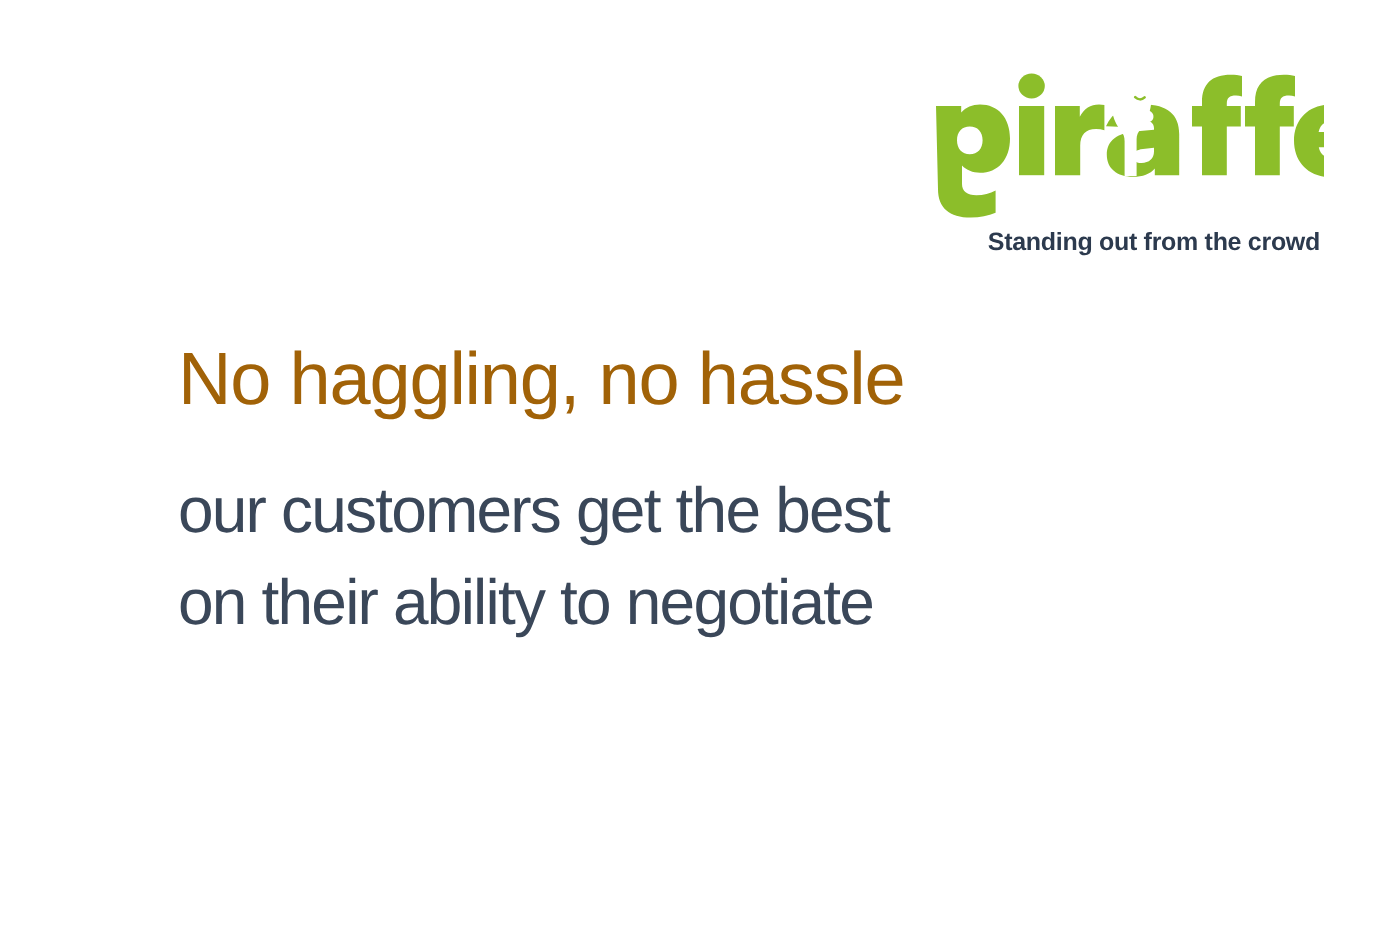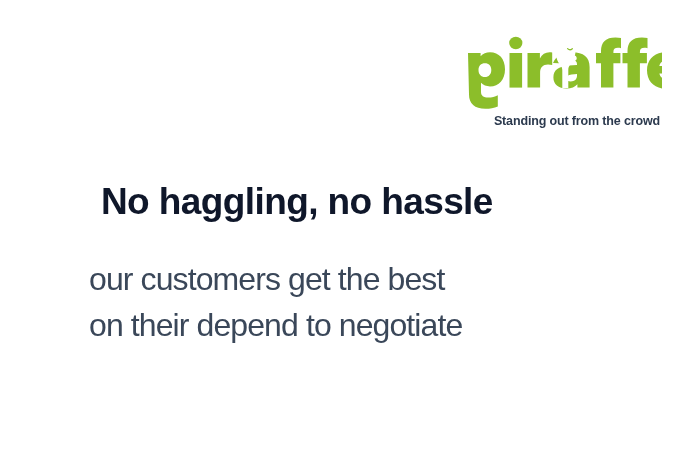--- a/index.html
+++ b/index.html
@@ -55,26 +55,26 @@
   
   #message {
     position: absolute;
     left: 89px;
     top: 168px;
     width: 540px;
   }
   #headline {
     font-family: "Liberation Sans", sans-serif;
     font-size: 37px;
-    font-weight: bold;
+    font-weight: normal;
     line-height: 44px;
     letter-spacing: -0.6px;
-    color: #0f172a;
+    color: #a16207;
     white-space: nowrap;
-    margin: 12px;
+    margin: 0;
   }
   #body-copy {
     margin: 0;
     padding-top: 20px;
   }
   .body-line {
     font-family: Liberation Sans, sans-serif;
     font-size: 32px;
     font-weight: normal;
     line-height: 46px;
@@ -218,17 +218,17 @@
     </div>
 
     <div id="brand-tagline">Standing out from the crowd</div>
   </div>
 
   <div id="message">
     <div id="headline">No haggling, no hassle</div>
 
     <div id="body-copy">
       <div class="body-line">our customers get the best</div>
-      <div class="body-line">on their depend to negotiate</div>
+      <div class="body-line">on their ability to negotiate</div>
     </div>
   </div>
 
 </div>
 
 </body></html>

